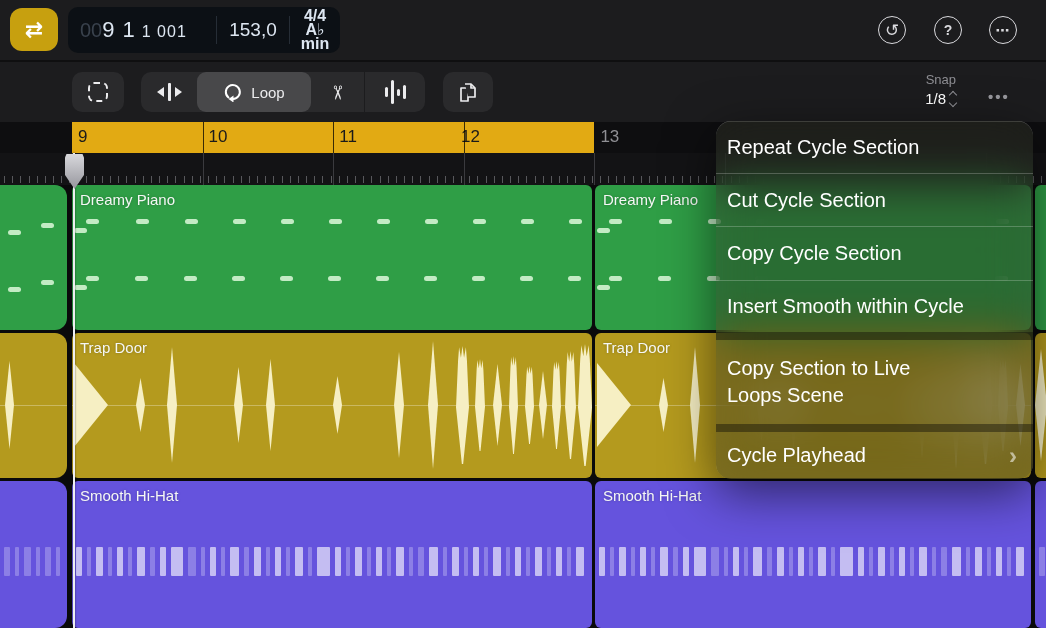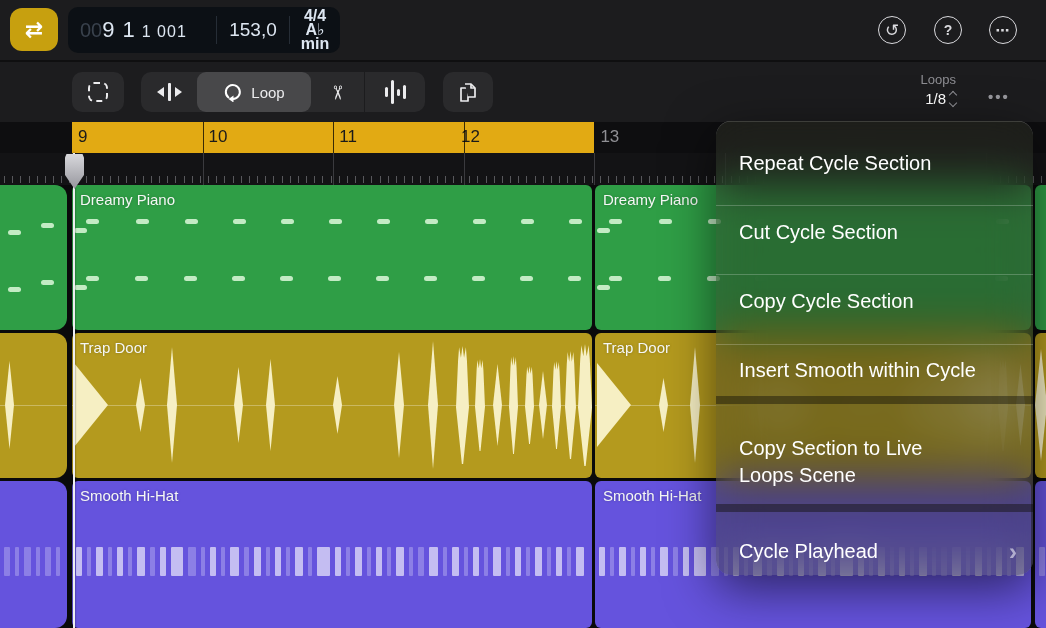--- a/index.html
+++ b/index.html
@@ -80,21 +80,21 @@
   .hit { position:absolute; background:#f6efc3; clip-path:polygon(50% 0,100% 50%,50% 100%,0 50%); }
   .hit.a { clip-path:polygon(0 0,100% 50%,0 100%); }
   .hit.b { clip-path:polygon(50% 0,62% 10%,76% 1%,84% 12%,100% 52%,55% 100%,45% 100%,0 52%,16% 12%,24% 1%,38% 10%); }
   .hbar { position:absolute; border-radius:1px; }
 
   
   .ctx-menu { position:absolute; left:716px; top:121px; width:317px; border-radius:15px; overflow:hidden; z-index:20;
     background:rgba(52,54,44,0.42); backdrop-filter:blur(22px) saturate(1.15) brightness(0.9);
     -webkit-backdrop-filter:blur(22px) saturate(1.15) brightness(0.9);
     box-shadow:0 14px 50px rgba(0,0,0,0.55), inset 0 0.5px 0 rgba(255,255,255,0.25); }
-  .ctx-item { position:relative; display:flex; align-items:center; padding-left:23px; color:#fff; font-size:20px;margin-top:16px; }
+  .ctx-item { position:relative; display:flex; align-items:center; padding-left:11px; color:#fff; font-size:20px; }
   .ctx-item.hairline { border-top:1px solid rgba(255,255,255,0.22); }
   .ctx-item.multiline { white-space:pre-line; line-height:27px; align-items:center; }
   .ctx-group-sep { height:8px; background:rgba(15,15,8,0.45); }
   .ctx-chevron { position:absolute; right:16px; color:rgba(255,255,255,0.55); font-size:24px; font-weight:bold; line-height:1; }
 
   svg { display:block; }
 </style>
 </head>
 <body>
 
@@ -163,21 +163,21 @@
       </div>
     </div>
     <div class="tb-btn paste-btn">
       <svg width="24" height="24" viewBox="0 0 24 24">
         <path d="M5 8 H12 V21 H5 Z" fill="none" stroke="#ececee" stroke-width="1.7" stroke-linejoin="round"></path>
         <path d="M9 4 H15 L19 8 V17 H12" fill="#2a2a2c" stroke="#ececee" stroke-width="1.7" stroke-linejoin="round"></path>
         <path d="M15 4 V8 H19" fill="none" stroke="#ececee" stroke-width="1.7" stroke-linejoin="round"></path>
       </svg>
     </div>
     <div class="snap-block">
-      <div class="snap-label">Loops</div>
+      <div class="snap-label">Snap</div>
       <div class="snap-value">
         <span>1/8</span>
         <span class="chev-stack">
           <span class="chev"></span>
             <span class="chev down"></span>
         </span>
       </div>
     </div>
     <div class="tb2-more">
       <span>•••</span>

